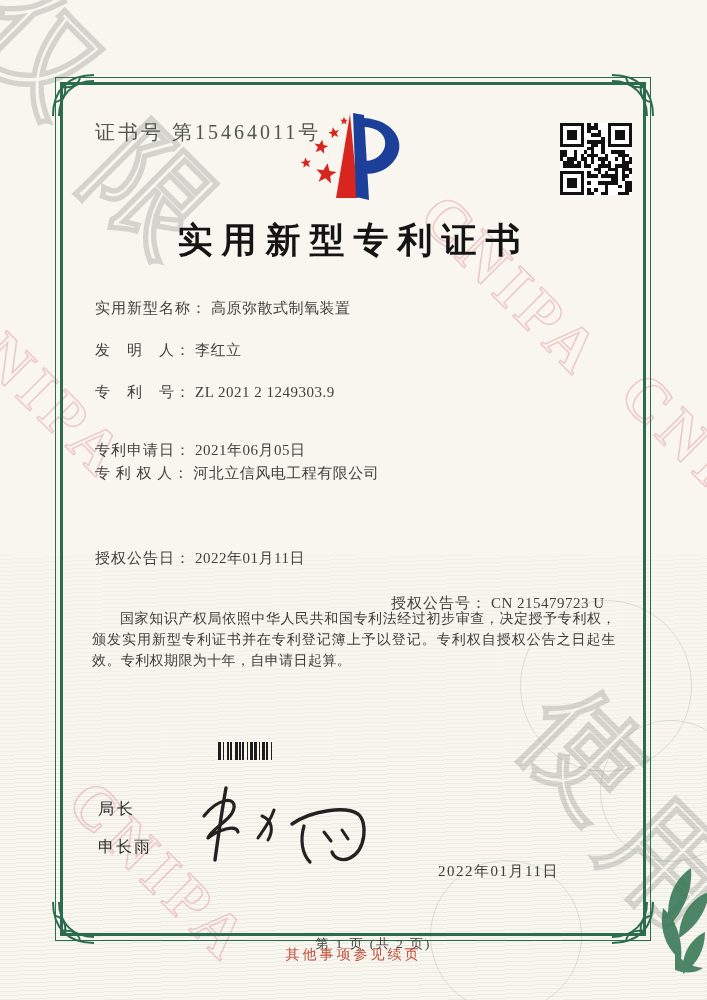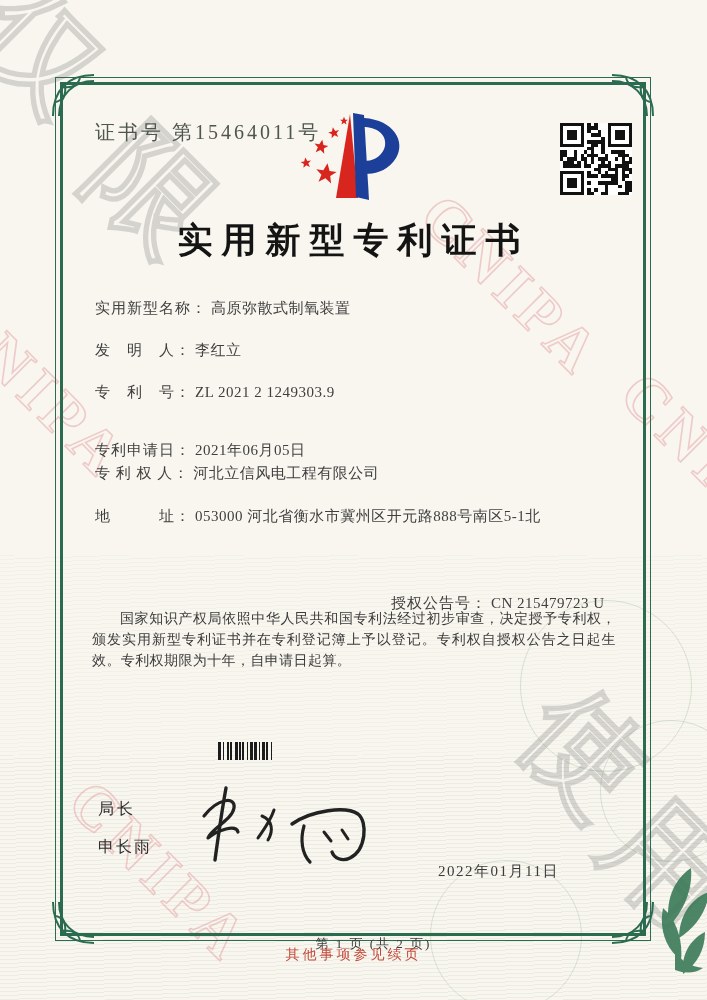--- a/index.html
+++ b/index.html
@@ -315,24 +315,24 @@
   </div>
   <div class="field-row" style="top:383px;">
     <span class="lab">专　利　号：</span><span class="val">ZL 2021 2 1249303.9</span>
   </div>
   <div class="field-row" style="top:441px;">
     <span class="lab">专利申请日：</span><span class="val">2021年06月05日</span>
   </div>
   <div class="field-row" style="top:464px;">
     <span class="lab">专 利 权 人：</span><span class="val">河北立信风电工程有限公司</span>
   </div>
-  <div class="field-row" style="top:507px;">
-    <span class="lab">地　　　址：</span><span class="val">053000 河北省衡水市冀州区开元路888号南区5-1北</span>
-  </div>
   <div class="field-row" style="top:549px;width:524px;">
+    <span>
+      <span class="lab">授权公告日：</span><span class="val">2022年01月11日</span>
+    </span>
     <span class="pair2">
       <span class="lab">授权公告号：</span><span class="val">CN 215479723 U</span>
     </span>
   </div>
 
   <div class="paras">
     <p>国家知识产权局依照中华人民共和国专利法经过初步审查，决定授予专利权，颁发实用新型专利证书并在专利登记簿上予以登记。专利权自授权公告之日起生效。专利权期限为十年，自申请日起算。</p>
   </div>
 
   <div class="barcode" id="barcode">

